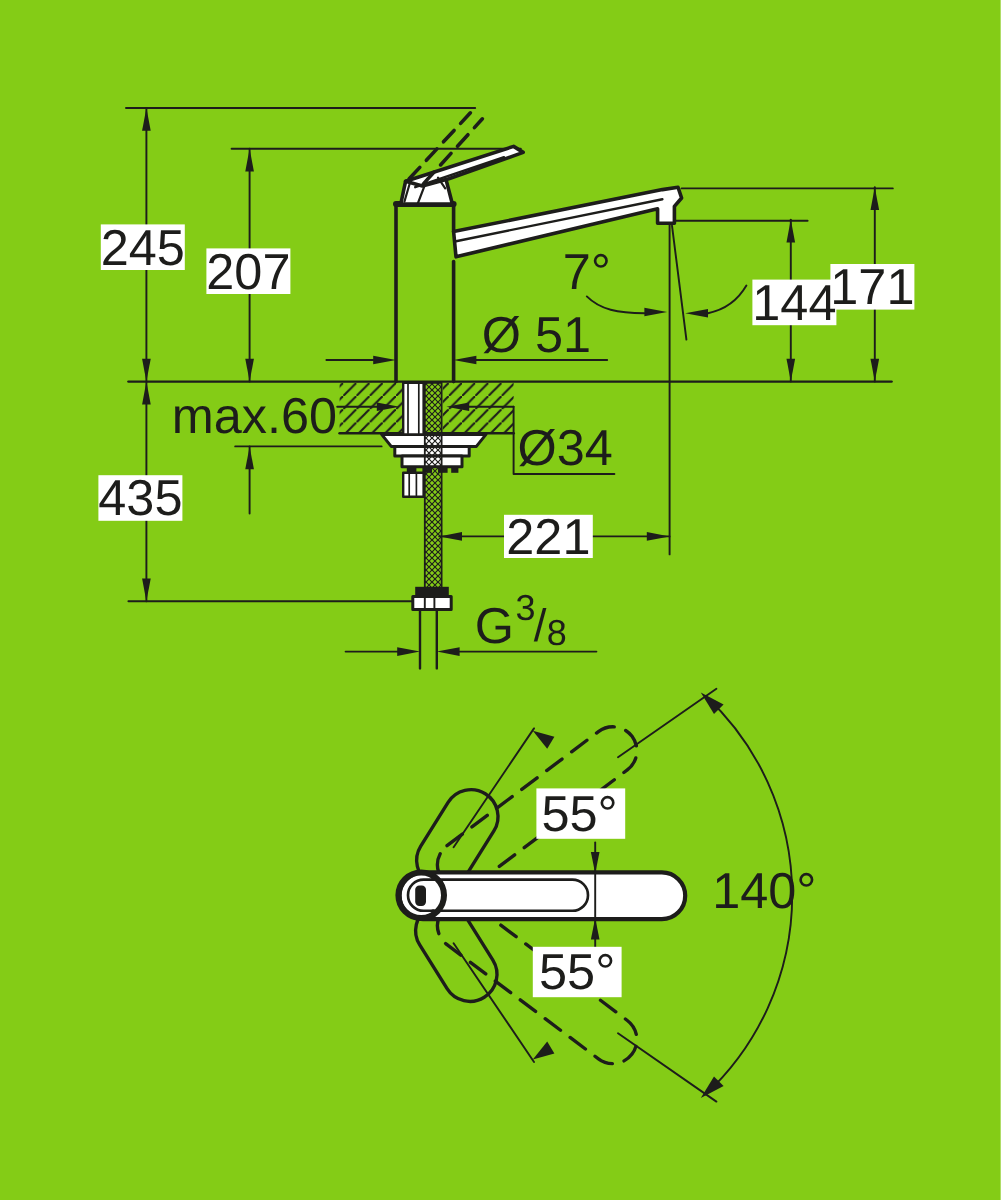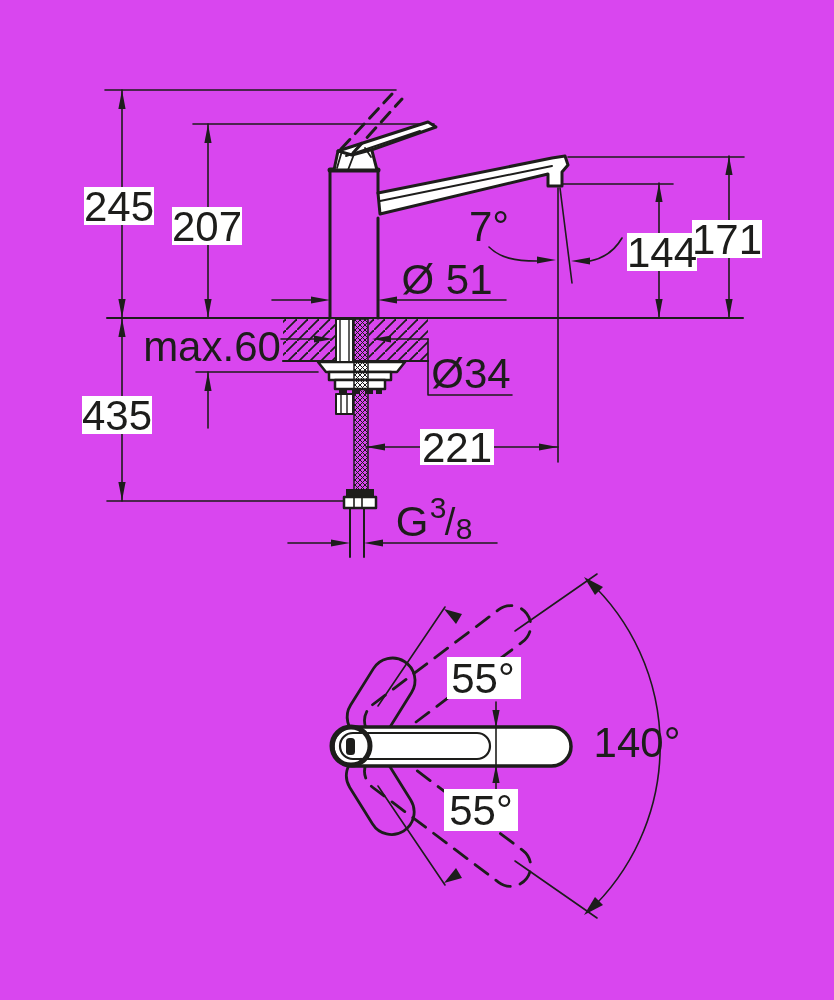--- a/index.html
+++ b/index.html
@@ -1,16 +1,16 @@
 <!DOCTYPE html>
 <html><head>
 <meta charset="utf-8">
 <style>
   html,body{margin:0;padding:0;background:#ffffff;}
-  .canvas{position:relative;width:834px;height:1000px;background:#d946ef;overflow:hidden;
+  .canvas{position:relative;width:834px;height:1000px;background:#84cc16;overflow:hidden;
           font-family:"Liberation Sans", sans-serif;}
   svg{display:block;}
   text{font-family:"Liberation Sans", sans-serif; fill:#1d1d1b;}
   .dim-text{font-size:42px;}
   .dim-text-sm{font-size:30px;}
   .slash-text{font-size:38px;}
 </style>
 </head>
 <body>
 

